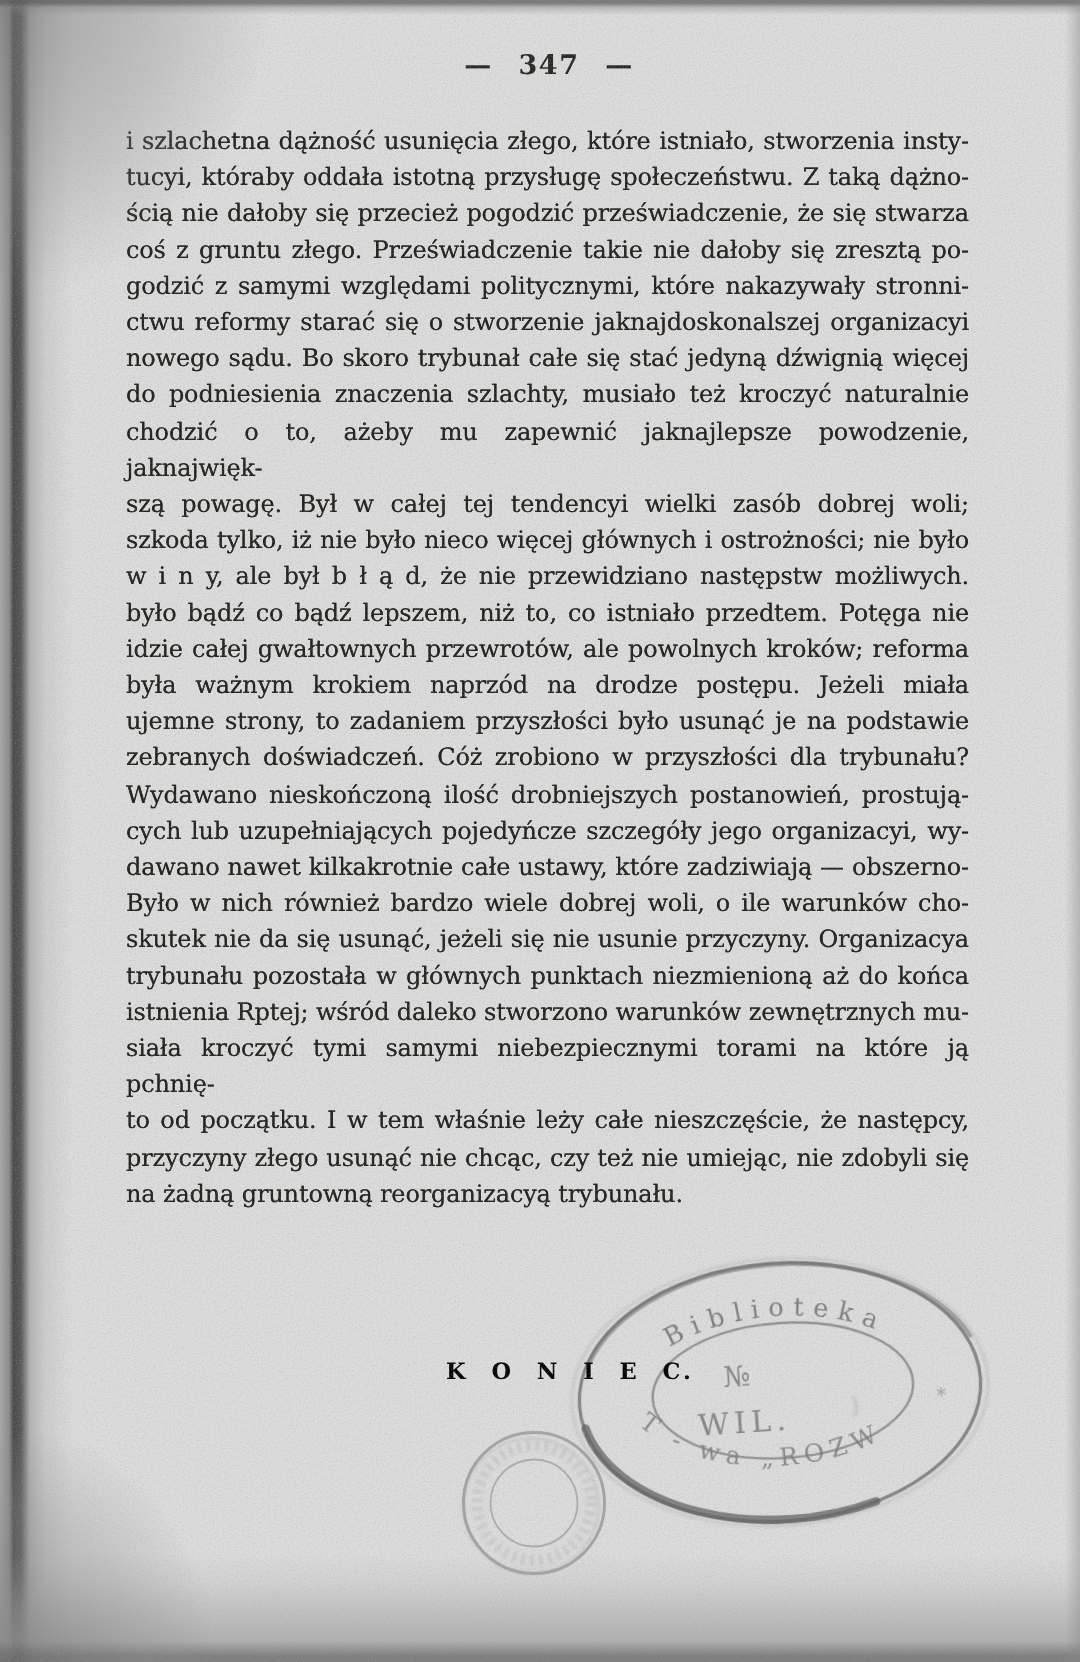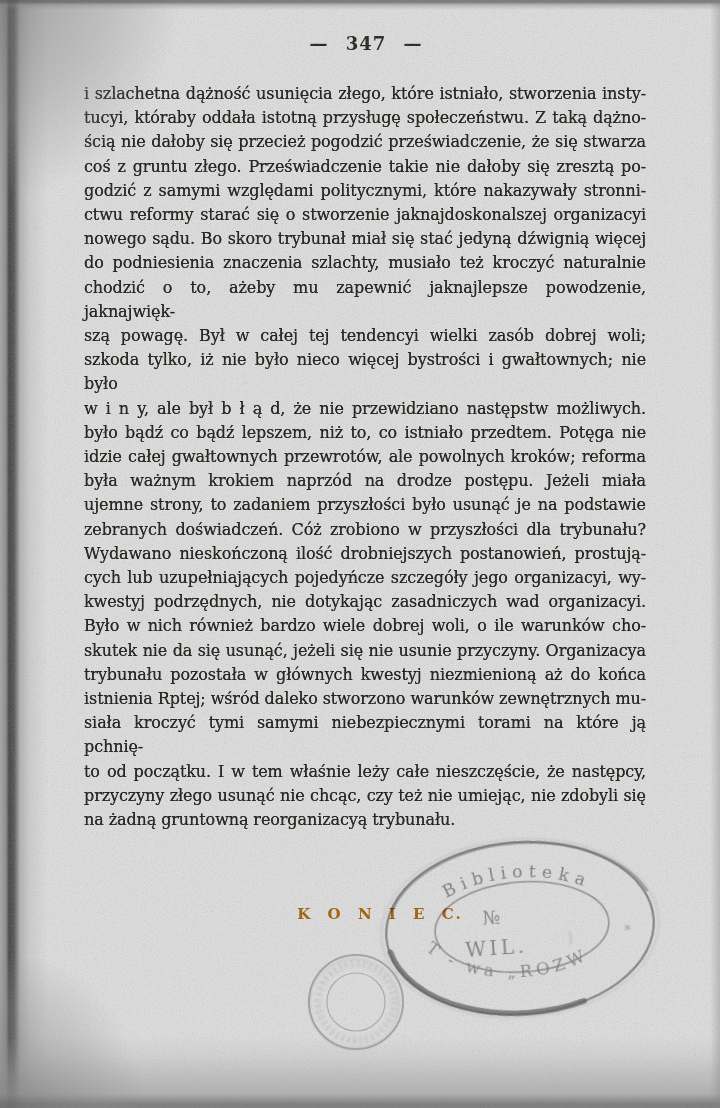--- a/index.html
+++ b/index.html
@@ -30,21 +30,21 @@
     text-shadow:0 0 .4px #3a362f;
   }
   .line{text-align:justify;text-align-last:justify;white-space:normal;}
   .line:last-child{text-align-last:left;}
   
   .koniec{
     position:absolute;top:905px;left:98px;width:564px;
     text-align:center;
     font-size:15px;font-weight:bold;
     letter-spacing:2px;word-spacing:8px;
-    color:#a16207;
+    color:#000000;
   }
   .stamps{position:absolute;left:0;top:0;mix-blend-mode:multiply;}
   
   .edge-left{
     position:absolute;left:0;top:0;bottom:0;width:48px;pointer-events:none;
     background:linear-gradient(to right,
       rgba(150,150,150,.75) 0px, rgba(120,120,120,.8) 6px,
       rgba(56,56,56,.9) 9px, rgba(64,64,64,.85) 14px,
       rgba(130,130,130,.45) 20px, rgba(160,160,160,.25) 30px,
       rgba(170,170,170,0) 48px);
@@ -91,57 +91,57 @@
       <div class="line">tucyi, któraby oddała istotną przysługę społeczeństwu. Z taką dążno-</div>
 
       <div class="line">ścią nie dałoby się przecież pogodzić przeświadczenie, że się stwarza</div>
 
       <div class="line">coś z gruntu złego. Przeświadczenie takie nie dałoby się zresztą po-</div>
 
       <div class="line">godzić z samymi względami politycznymi, które nakazywały stronni-</div>
 
       <div class="line">ctwu reformy starać się o stworzenie jaknajdoskonalszej organizacyi</div>
 
-      <div class="line">nowego sądu. Bo skoro trybunał miał się stać jedyną dźwignią więcej</div>
+      <div class="line">nowego sądu. Bo skoro trybunał całe się stać jedyną dźwignią więcej</div>
 
       <div class="line">do podniesienia znaczenia szlachty, musiało też kroczyć naturalnie</div>
 
       <div class="line">chodzić o to, ażeby mu zapewnić jaknajlepsze powodzenie, jaknajwięk-</div>
 
       <div class="line">szą powagę. Był w całej tej tendencyi wielki zasób dobrej woli;</div>
 
-      <div class="line">szkoda tylko, iż nie było nieco więcej bystrości i gwałtownych; nie było</div>
+      <div class="line">szkoda tylko, iż nie było nieco więcej głównych i ostrożności; nie było</div>
 
       <div class="line">w i n y, ale był b ł ą d, że nie przewidziano następstw możliwych.</div>
 
 
       <div class="line">było bądź co bądź lepszem, niż to, co istniało przedtem. Potęga nie</div>
 
       <div class="line">idzie całej gwałtownych przewrotów, ale powolnych kroków; reforma</div>
 
       <div class="line">była ważnym krokiem naprzód na drodze postępu. Jeżeli miała</div>
 
       <div class="line">ujemne strony, to zadaniem przyszłości było usunąć je na podstawie</div>
 
       <div class="line">zebranych doświadczeń. Cóż zrobiono w przyszłości dla trybunału?</div>
 
       <div class="line">Wydawano nieskończoną ilość drobniejszych postanowień, prostują-</div>
 
       <div class="line">cych lub uzupełniających pojedyńcze szczegóły jego organizacyi, wy-</div>
 
-
-
-      <div class="line">kwestyj podrzędnych, nie dotykając zasadniczych wad organizacyi.</div>
+      <div class="line">dawano nawet kilkakrotnie całe ustawy, które zadziwiają — obszerno-</div>
+
+
 
       <div class="line">Było w nich również bardzo wiele dobrej woli, o ile warunków cho-</div>
 
 
       <div class="line">skutek nie da się usunąć, jeżeli się nie usunie przyczyny. Organizacya</div>
 
-      <div class="line">trybunału pozostała w głównych kwestyj niezmienioną aż do końca</div>
+      <div class="line">trybunału pozostała w głównych punktach niezmienioną aż do końca</div>
 
       <div class="line">istnienia Rptej; wśród daleko stworzono warunków zewnętrznych mu-</div>
 
       <div class="line">siała kroczyć tymi samymi niebezpiecznymi torami na które ją pchnię-</div>
 
       <div class="line">to od początku. I w tem właśnie leży całe nieszczęście, że następcy,</div>
 
       <div class="line">przyczyny złego usunąć nie chcąc, czy też nie umiejąc, nie zdobyli się</div>
 
       <div class="line">na żadną gruntowną reorganizacyą trybunału.</div>

